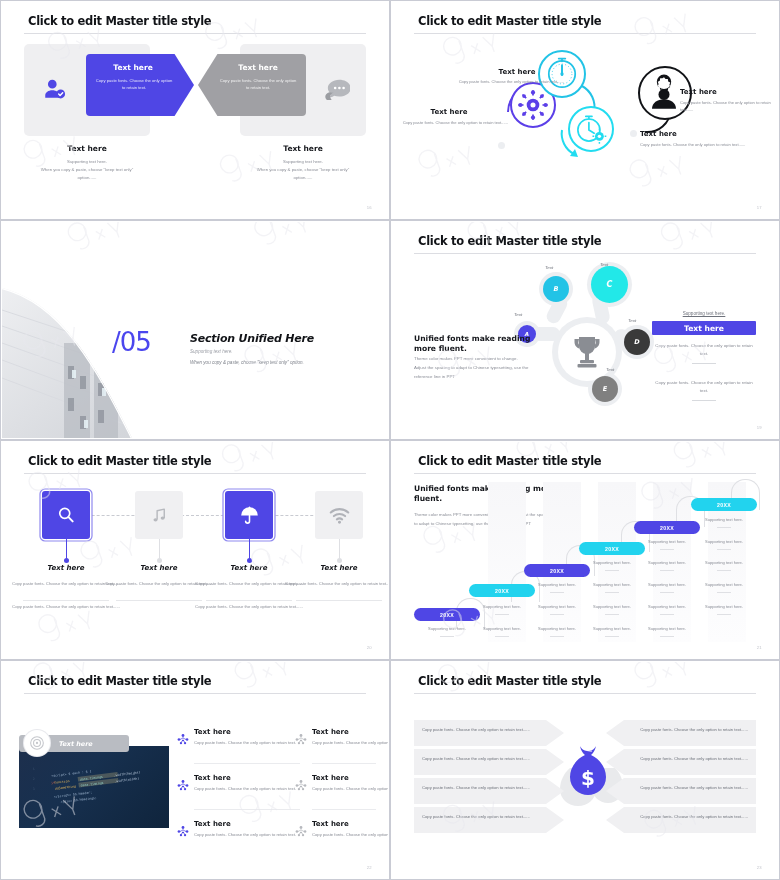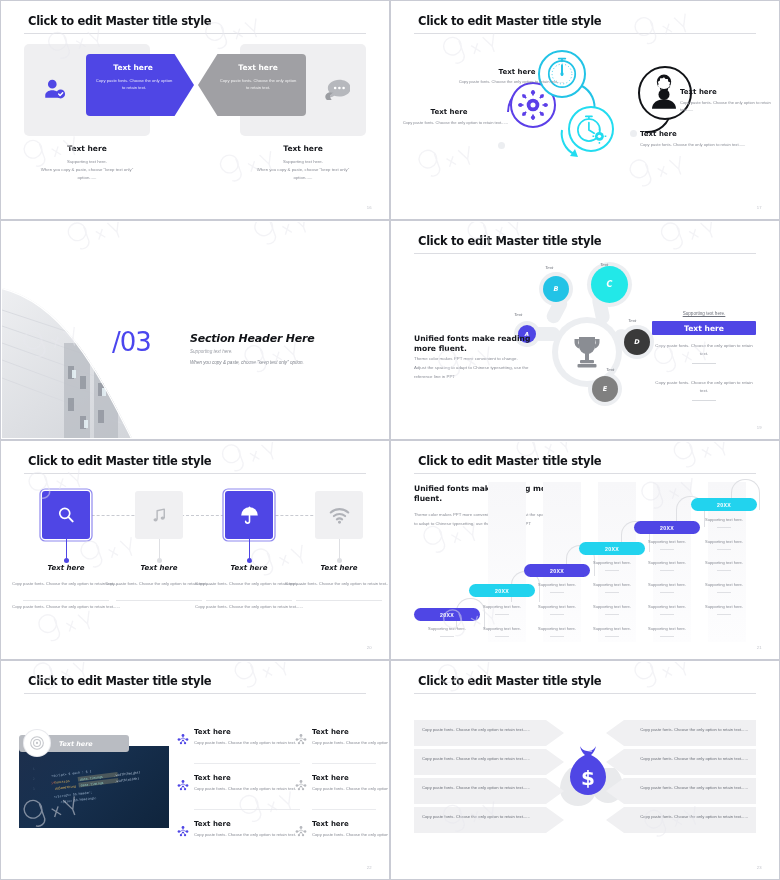--- a/index.html
+++ b/index.html
@@ -345,22 +345,22 @@
           </g>
           <g fill="#e6f1f6" opacity=".9">
             <rect x="70" y="122" width="4" height="8"></rect>
                 <rect x="100" y="140" width="4" height="8"></rect>
             <rect x="82" y="172" width="4" height="8"></rect>
           </g>
           <path d="M0 40 C60 55 95 120 130 190" stroke="#ffffff" stroke-width="2.5" fill="none"></path>
         </g>
       </svg>
     </div>
-    <div class="s3-num">/03</div>
-    <div class="s3-h">Section Header Here</div>
+    <div class="s3-num">/05</div>
+    <div class="s3-h">Section Unified Here</div>
     <div class="s3-s1">Supporting text here.</div>
     <div class="s3-s2">When you copy &amp; paste, choose "keep text only" option.</div>
     <div class="wm">
       <svg viewBox="0 0 390 220">
             <g fill="none" stroke="#e8e8ee" stroke-width="1.4">
         <g transform="translate(75,10) rotate(-20)">
                 <circle cx="0" cy="0" r="9"></circle>
                 <path d="M8 -3 v16 a7 7 0 0 1-11 4"></path>
                 <path d="M18 6 l7 9 M18 15 l7-9"></path>
                 <path d="M32 2 l6 12 l6-12 M38 14 v6"></path>

